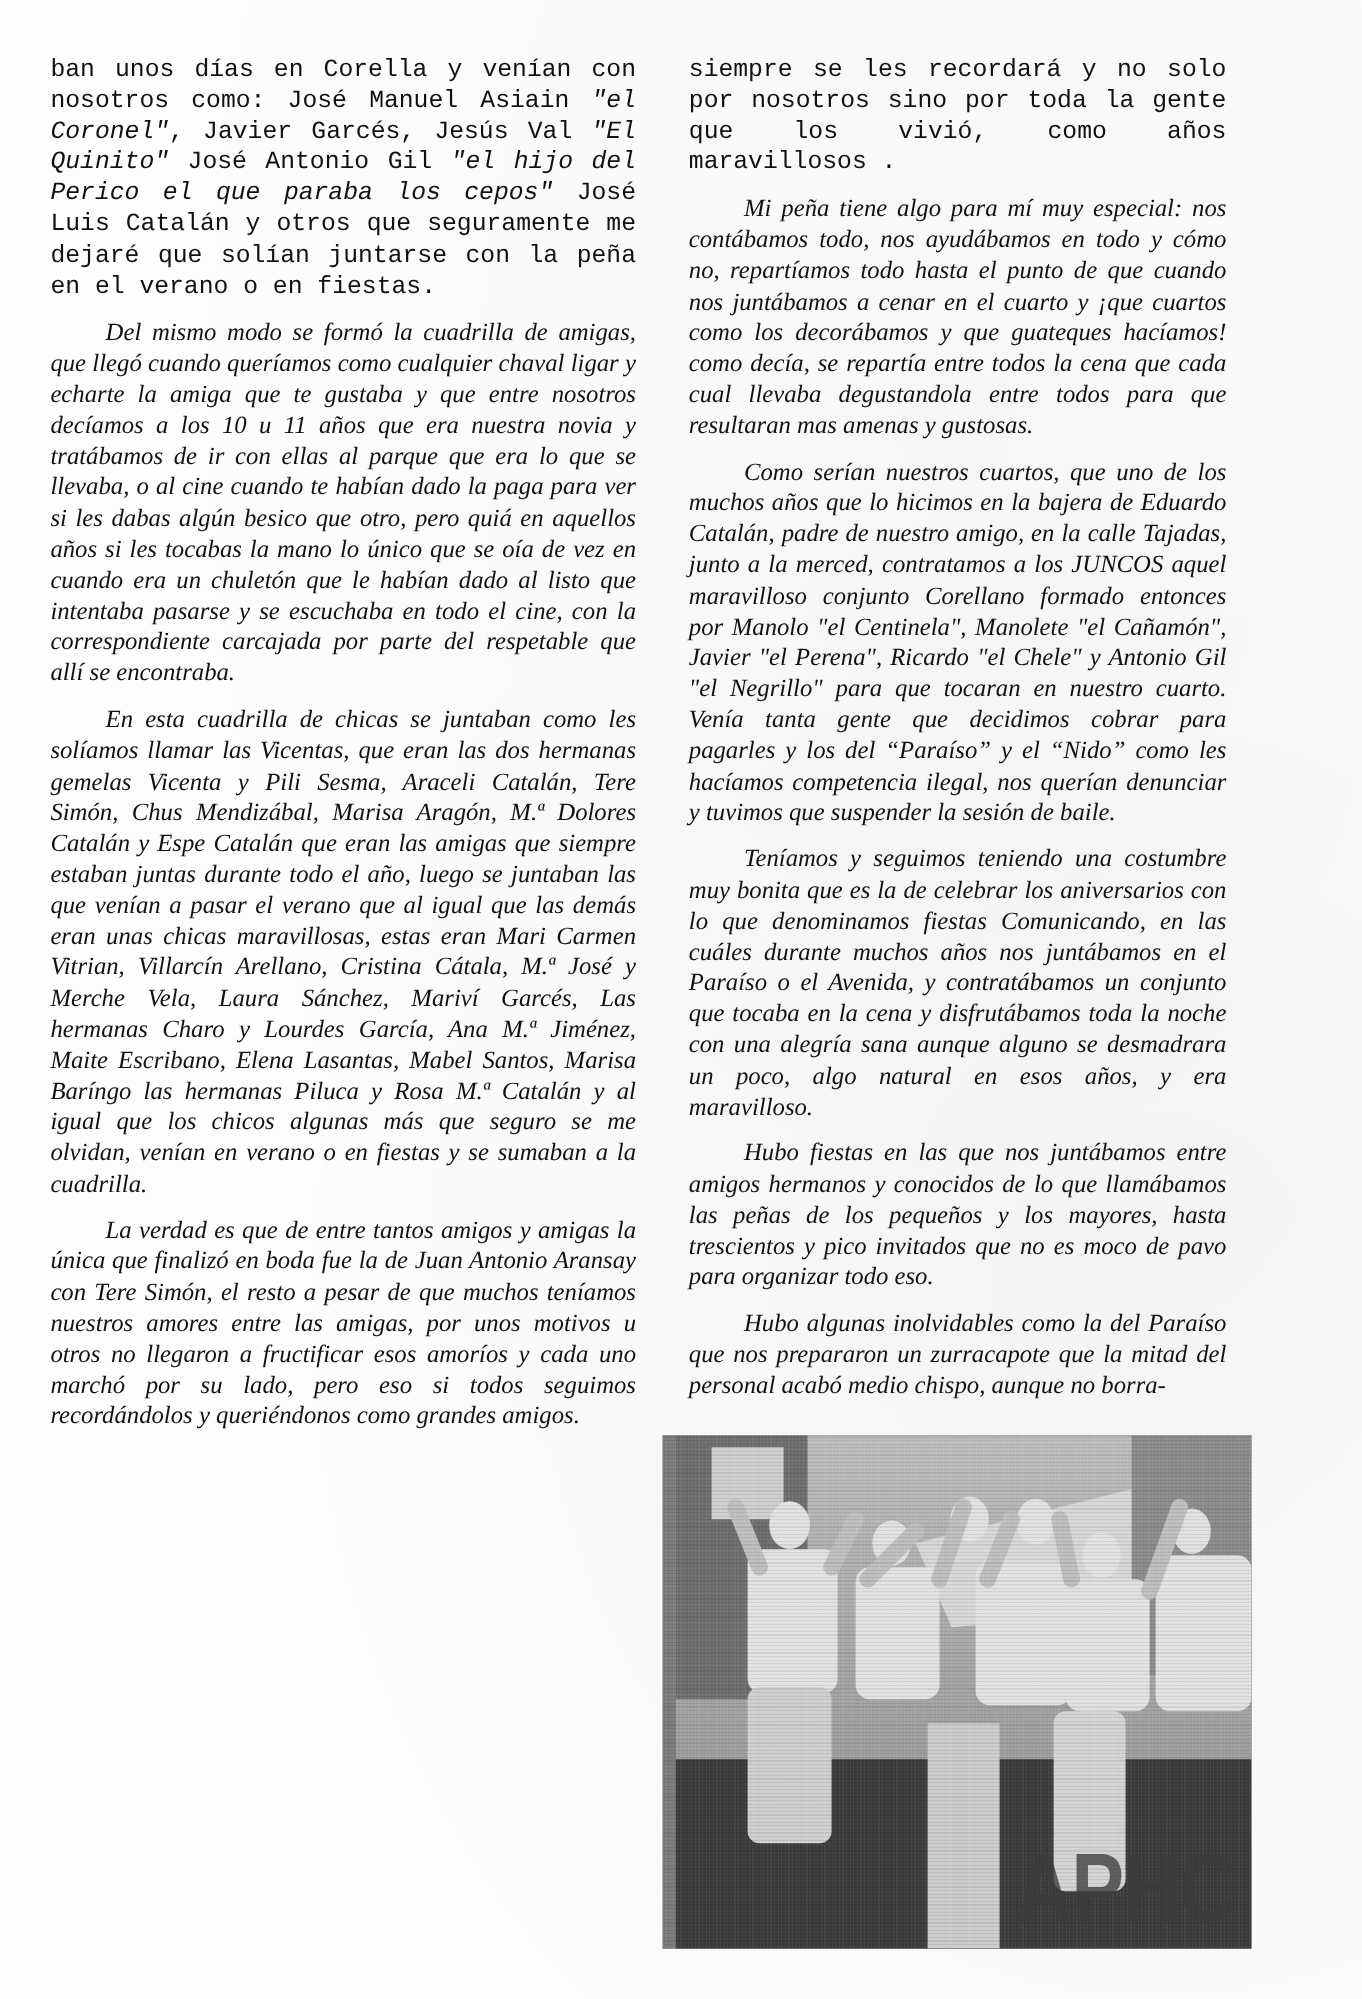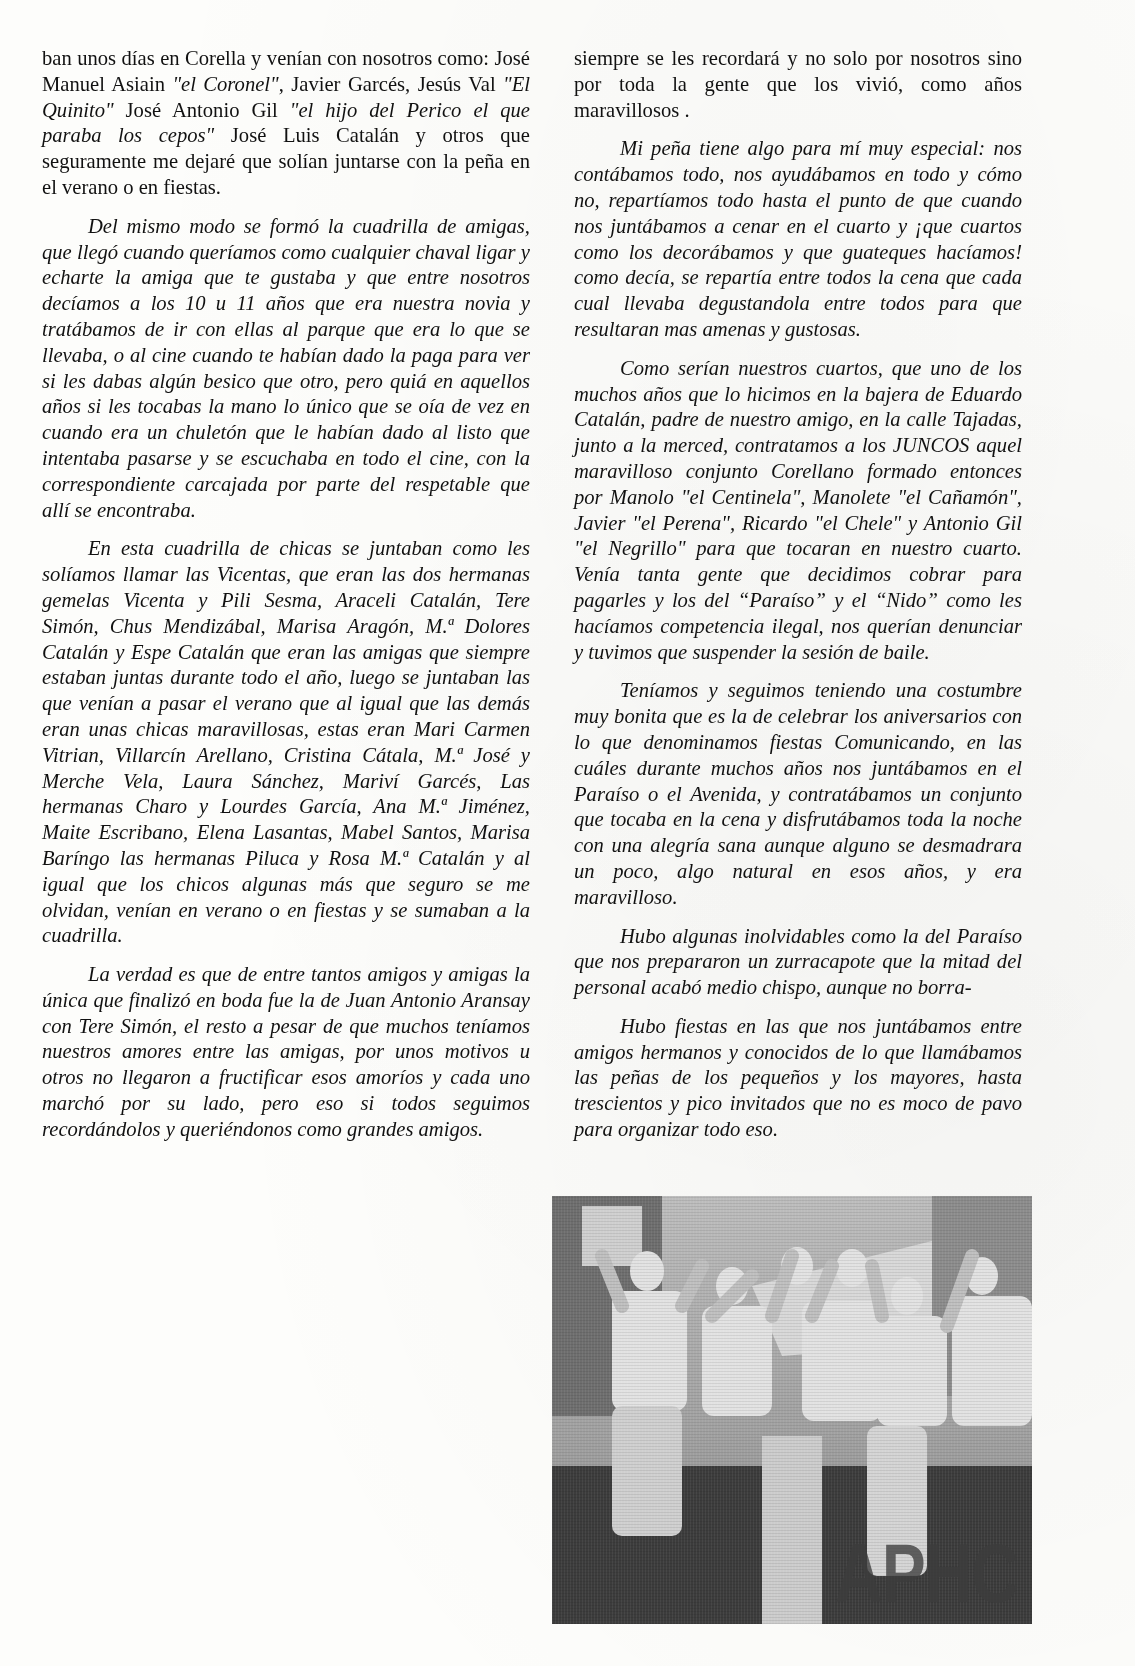--- a/index.html
+++ b/index.html
@@ -21,29 +21,30 @@
     width: 488px;
     font-size: 20.6px;
     line-height: 25.8px;
     text-align: justify;
     hyphens: manual;
   }
   .col-left { left: 42px; }
   .col-right { left: 574px; width: 448px; }
   .col p { margin: 0 0 13px 0; text-indent: 0; }
   .col p.indent { text-indent: 46px; font-style: italic; }
-  .col p.first { text-indent: 0; }
+  .col p.first { text-indent: 0; font-family: Liberation Mono, monospace; }
   .col em { font-style: italic; }
 
   .photo {
     position: absolute;
     left: 552px; top: 1196px;
     width: 480px; height: 428px;
     overflow: hidden;
     background: #7c7c7c;
+    padding-left: 11px;
   }
   .photo svg { display: block; }
   .watermark {
     position: absolute; right: 14px; bottom: 10px;
     font-family: "Liberation Sans", "DejaVu Sans", sans-serif;
     font-weight: bold; font-size: 66px; letter-spacing: -1px;
     color: rgba(60,60,60,0.78);
     transform: scaleY(1.25); transform-origin: bottom right;
     line-height: 1;
   }
@@ -65,22 +66,22 @@
   <p class="indent">Del mismo modo se formó la cuadrilla de amigas, que  llegó cuando queríamos como cualquier chaval ligar y echarte la amiga que te gustaba y que entre nosotros decíamos a los 10 u 11 años que era nuestra novia y tratábamos de ir con ellas al parque que era lo que se llevaba, o al cine cuando te habían dado la paga para ver si les dabas algún besico que otro, pero quiá en aquellos años si les tocabas la mano lo único que se oía de vez en cuando era un chuletón que le habían dado al listo que intentaba pasarse y se escuchaba en todo el cine, con la correspondiente carcajada por parte del respetable que allí se encontraba.</p>
   <p class="indent">En esta cuadrilla de chicas se juntaban como les solíamos llamar las Vicentas, que eran las dos hermanas gemelas Vicenta y Pili Sesma, Araceli Catalán, Tere Simón, Chus Mendizábal, Marisa Aragón, M.ª Dolores Catalán y Espe Catalán que eran las amigas que siempre estaban juntas durante todo el año, luego se juntaban las que venían a pasar el verano que al igual que las demás eran unas chicas maravillosas, estas eran Mari Carmen Vitrian, Villarcín Arellano, Cristina Cátala, M.ª José y Merche Vela, Laura Sánchez, Mariví Garcés, Las hermanas Charo y Lourdes García, Ana M.ª Jiménez, Maite Escribano, Elena Lasantas, Mabel Santos, Marisa Baríngo las hermanas Piluca y Rosa M.ª Catalán y al igual que los chicos algunas más que seguro se me olvidan, venían en verano o en fiestas y se sumaban a la cuadrilla.</p>
   <p class="indent">La verdad es que de entre tantos amigos y amigas la única que finalizó en boda fue la de Juan Antonio Aransay con Tere Simón, el resto a pesar de que muchos teníamos nuestros amores entre las amigas, por unos motivos u otros no llegaron a fructificar esos amoríos y cada uno marchó por su lado, pero eso si todos seguimos recordándolos y queriéndonos como grandes amigos.</p>
 </div>
 
 <div class="col col-right">
   <p class="first">siempre se les recordará y no solo por nosotros sino por toda la gente que los vivió, como años maravillosos .</p>
   <p class="indent">Mi peña tiene algo para mí muy especial: nos contábamos todo, nos ayudábamos en todo y cómo no, repartíamos todo hasta el punto de que cuando nos juntábamos a cenar en el cuarto y ¡que cuartos como los decorábamos y que guateques hacíamos! como decía, se repartía entre todos la cena que cada cual llevaba degustandola entre todos para que resultaran mas amenas y gustosas.</p>
   <p class="indent">Como serían nuestros cuartos, que uno de los muchos años que lo hicimos en la bajera de Eduardo Catalán, padre de nuestro amigo, en la calle Tajadas, junto a la merced, contratamos a los JUNCOS aquel maravilloso conjunto Corellano formado entonces por Manolo "el Centinela", Manolete "el Cañamón", Javier "el Perena", Ricardo "el Chele" y Antonio Gil "el Negrillo" para que tocaran en nuestro cuarto. Venía tanta gente que decidimos cobrar para pagarles y los del “Paraíso” y el “Nido” como les hacíamos competencia ilegal, nos querían denunciar y tuvimos que suspender la sesión de baile.</p>
   <p class="indent">Teníamos y seguimos teniendo una costumbre muy bonita que es la de celebrar los aniversarios con lo que denominamos fiestas Comunicando, en las cuáles durante muchos años nos juntábamos en el Paraíso o el Avenida, y contratábamos un conjunto que tocaba en la cena y disfrutábamos toda la noche con una alegría sana aunque alguno se desmadrara un poco, algo natural en esos años, y era maravilloso.</p>
+  <p class="indent">Hubo fiestas en las que nos juntábamos entre amigos hermanos y conocidos de lo que llamábamos las peñas de los pequeños y los mayores, hasta trescientos y pico invitados que no es moco de pavo para organizar todo eso.</p>
   <p class="indent">Hubo algunas inolvidables como la del Paraíso que nos prepararon un zurracapote que la mitad del personal acabó medio chispo, aunque no borra-</p>
-  <p class="indent">Hubo fiestas en las que nos juntábamos entre amigos hermanos y conocidos de lo que llamábamos las peñas de los pequeños y los mayores, hasta trescientos y pico invitados que no es moco de pavo para organizar todo eso.</p>
 </div>
 
 <div class="photo">
   <svg width="480" height="428" viewBox="0 0 480 428">
     <defs>
       <linearGradient id="sky" x1="0" y1="0" x2="0" y2="1">
         <stop offset="0" stop-color="#bdbdbd"></stop>
         <stop offset="1" stop-color="#8a8a8a"></stop>
       </linearGradient>
     </defs>

